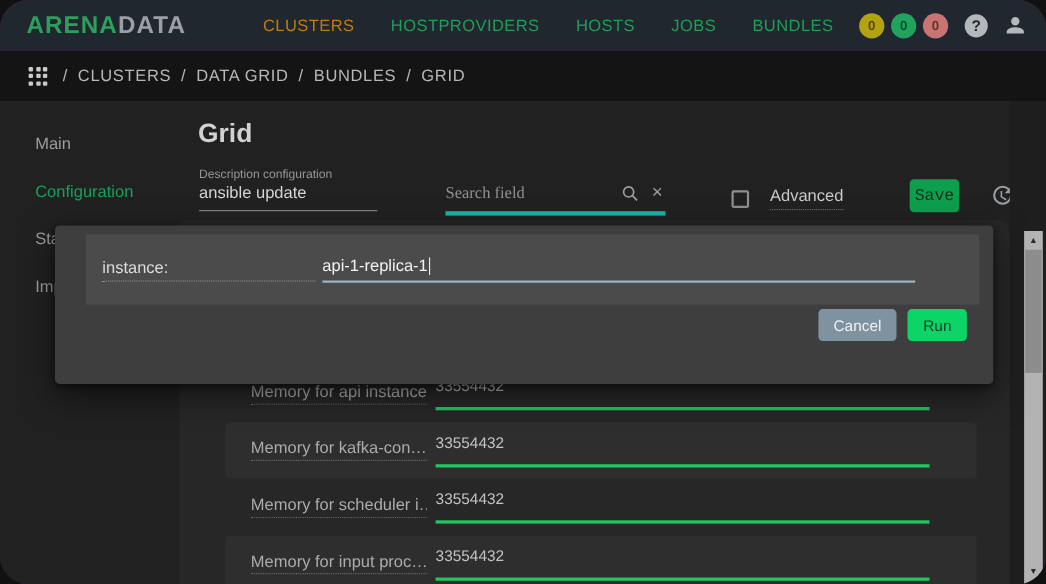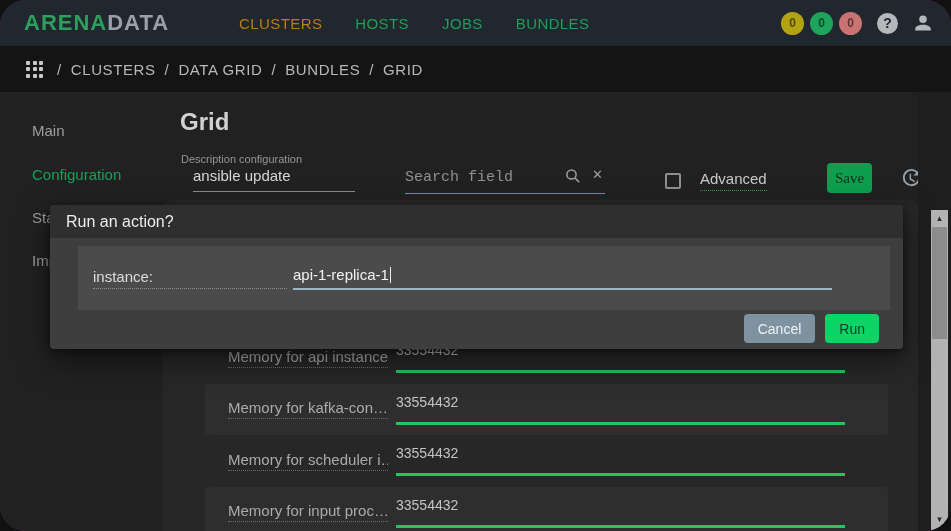--- a/index.html
+++ b/index.html
@@ -43,34 +43,34 @@
 
   
   .bodyarea { position:absolute; left:0; top:92px; width:951px; height:439px; background:#212121; }
   .sidebar-item { position:absolute; left:32px; font-size:15px; color:#9e9e9e; cursor:pointer; }
   .sidebar-item.active { color:#17a05a; }
 
   .page-title { position:absolute; left:180px; top:108px; font-size:24px; color:#d2d2d2; }
   .desc-label { position:absolute; left:181px; top:153px; font-size:11px; color:#969696; }
   .desc-input { position:absolute; left:181px; top:167px; width:162px; background:transparent; border:none;
                 border-bottom:1px solid #8a8a8a; color:#d5d5d5; font-size:15px; padding:0 0 7px 0; outline:none;
-                font-family:"Liberation Sans",sans-serif;margin-left:12px; }
+                font-family:"Liberation Sans",sans-serif; }
   .search-wrap { position:absolute; left:405px; top:167px; width:200px; }
-  .search-input { width:200px; background:transparent; border:none; border-bottom:1px solid #14b8a6;
+  .search-input { width:200px; background:transparent; border:none; border-bottom:4px solid #14b8a6;
                   color:#d5d5d5; font-size:15px; padding:0 42px 7px 0; outline:none;
-                  font-family:Liberation Mono, monospace; }
+                  font-family:Liberation Serif, serif; }
   .search-input::placeholder { color:#8f8f8f; }
   .search-icon { position:absolute; right:24px; top:1px; cursor:pointer; }
   .clear-icon  { position:absolute; right:2px; top:0px; color:#9aa0a3; font-size:13px; cursor:pointer; }
   .advanced-wrap { position:absolute; left:665px; top:170px; display:flex; align-items:center; gap:19px; cursor:pointer; }
   .checkbox { width:16px; height:16px; border:2px solid #8f8f8f; border-radius:2px; background:transparent; }
   .advanced-label { font-size:15px; color:#c9c9c9; border-bottom:1px dotted #1f9e57; padding-bottom:3px; }
   .save-btn { position:absolute; left:827px; top:163px; width:45px; height:30px; background:#0d9e4e;
               color:#14301d; border:none; border-radius:4px; font-size:15px; cursor:pointer;
-              font-family:Liberation Serif, serif;text-align:center; }
+              font-family:Liberation Mono, monospace;text-align:center; }
   .history-btn { position:absolute; left:899px; top:166px; cursor:pointer; background:none; border:none; }
 
   
   .config-panel { position:absolute; left:163px; top:200px; width:755px; height:331px; background:#272727;
                   border-radius:8px 8px 0 0; }
   .field-rows { position:absolute; left:0; top:132px; width:755px; }
   .field-row { margin:0 30px 0 42px; height:51.5px; border-radius:4px; display:flex; align-items:center;
                padding:0 0 0 23px; }
   .field-row.card { background:#2e2e2e; }
   .field-label { width:160px; flex:none; color:#ababab; font-size:15px; white-space:nowrap; overflow:hidden;
@@ -109,20 +109,21 @@
 <body>
 
 <div class="screen">
 
   <header class="topnav">
     <div class="logo">
       <span class="logo-green">ARENA</span><span class="logo-gray">DATA</span>
     </div>
     <nav class="nav-items">
       <a class="nav-item active">CLUSTERS</a>
+      <a class="nav-item">HOSTPROVIDERS</a>
       <a class="nav-item">HOSTS</a>
       <a class="nav-item">JOBS</a>
       <a class="nav-item">BUNDLES</a>
     </nav>
     <div class="nav-right">
       <span class="badge" style="background: rgb(179, 163, 18);">0</span>
       <span class="badge" style="background: rgb(31, 164, 94);">0</span>
       <span class="badge" style="background: rgb(201, 116, 114);">0</span>
       <span class="help-icon">?</span>
       <span class="account-icon">
@@ -228,21 +229,20 @@
   </div>
 
   <div class="gutter"></div>
   <div class="scrollbar">
     <span class="scroll-up">▲</span>
     <span class="scroll-thumb"></span>
     <span class="scroll-down">▼</span>
   </div>
 
   <div class="modal">
-    <div class="modal-header">Run an action?</div>
     <div class="modal-body">
       <span class="modal-label">instance:</span>
       <div class="modal-input">
         <span>api-1-replica-1</span>
           <span class="caret"></span>
       </div>
     </div>
     <div class="modal-footer">
       <button class="btn-cancel">Cancel</button>
       <button class="btn-run">Run</button>

